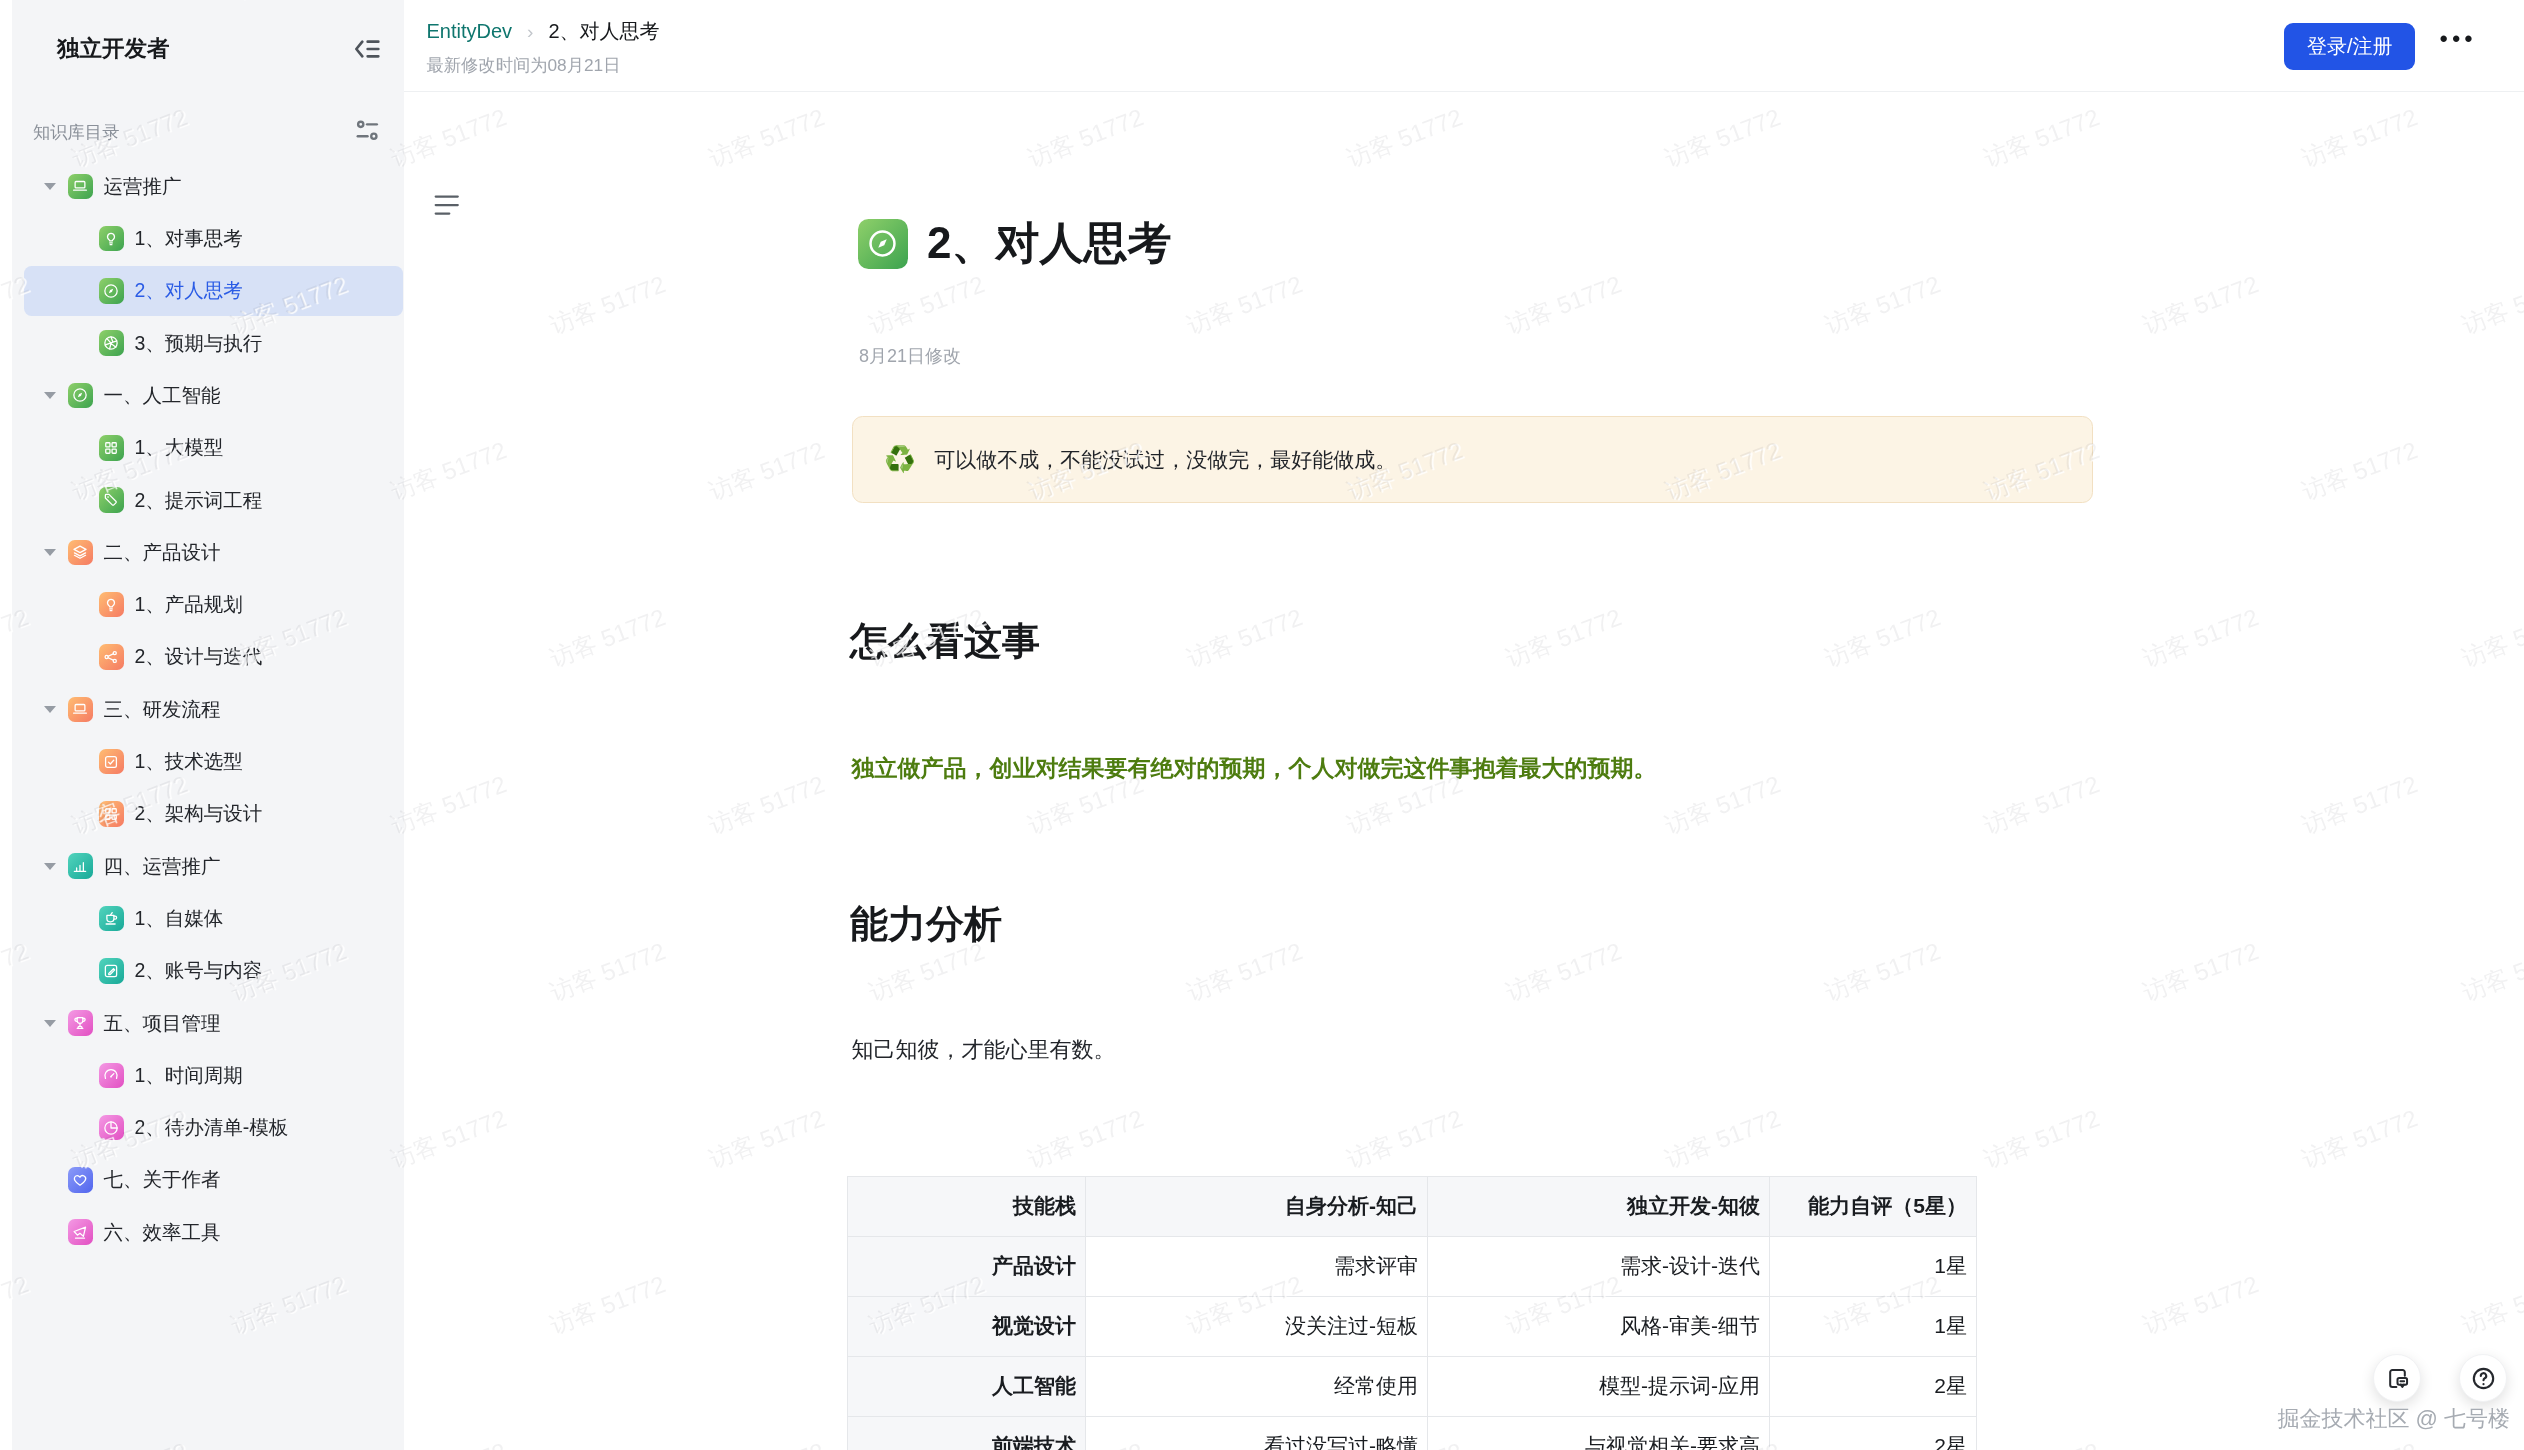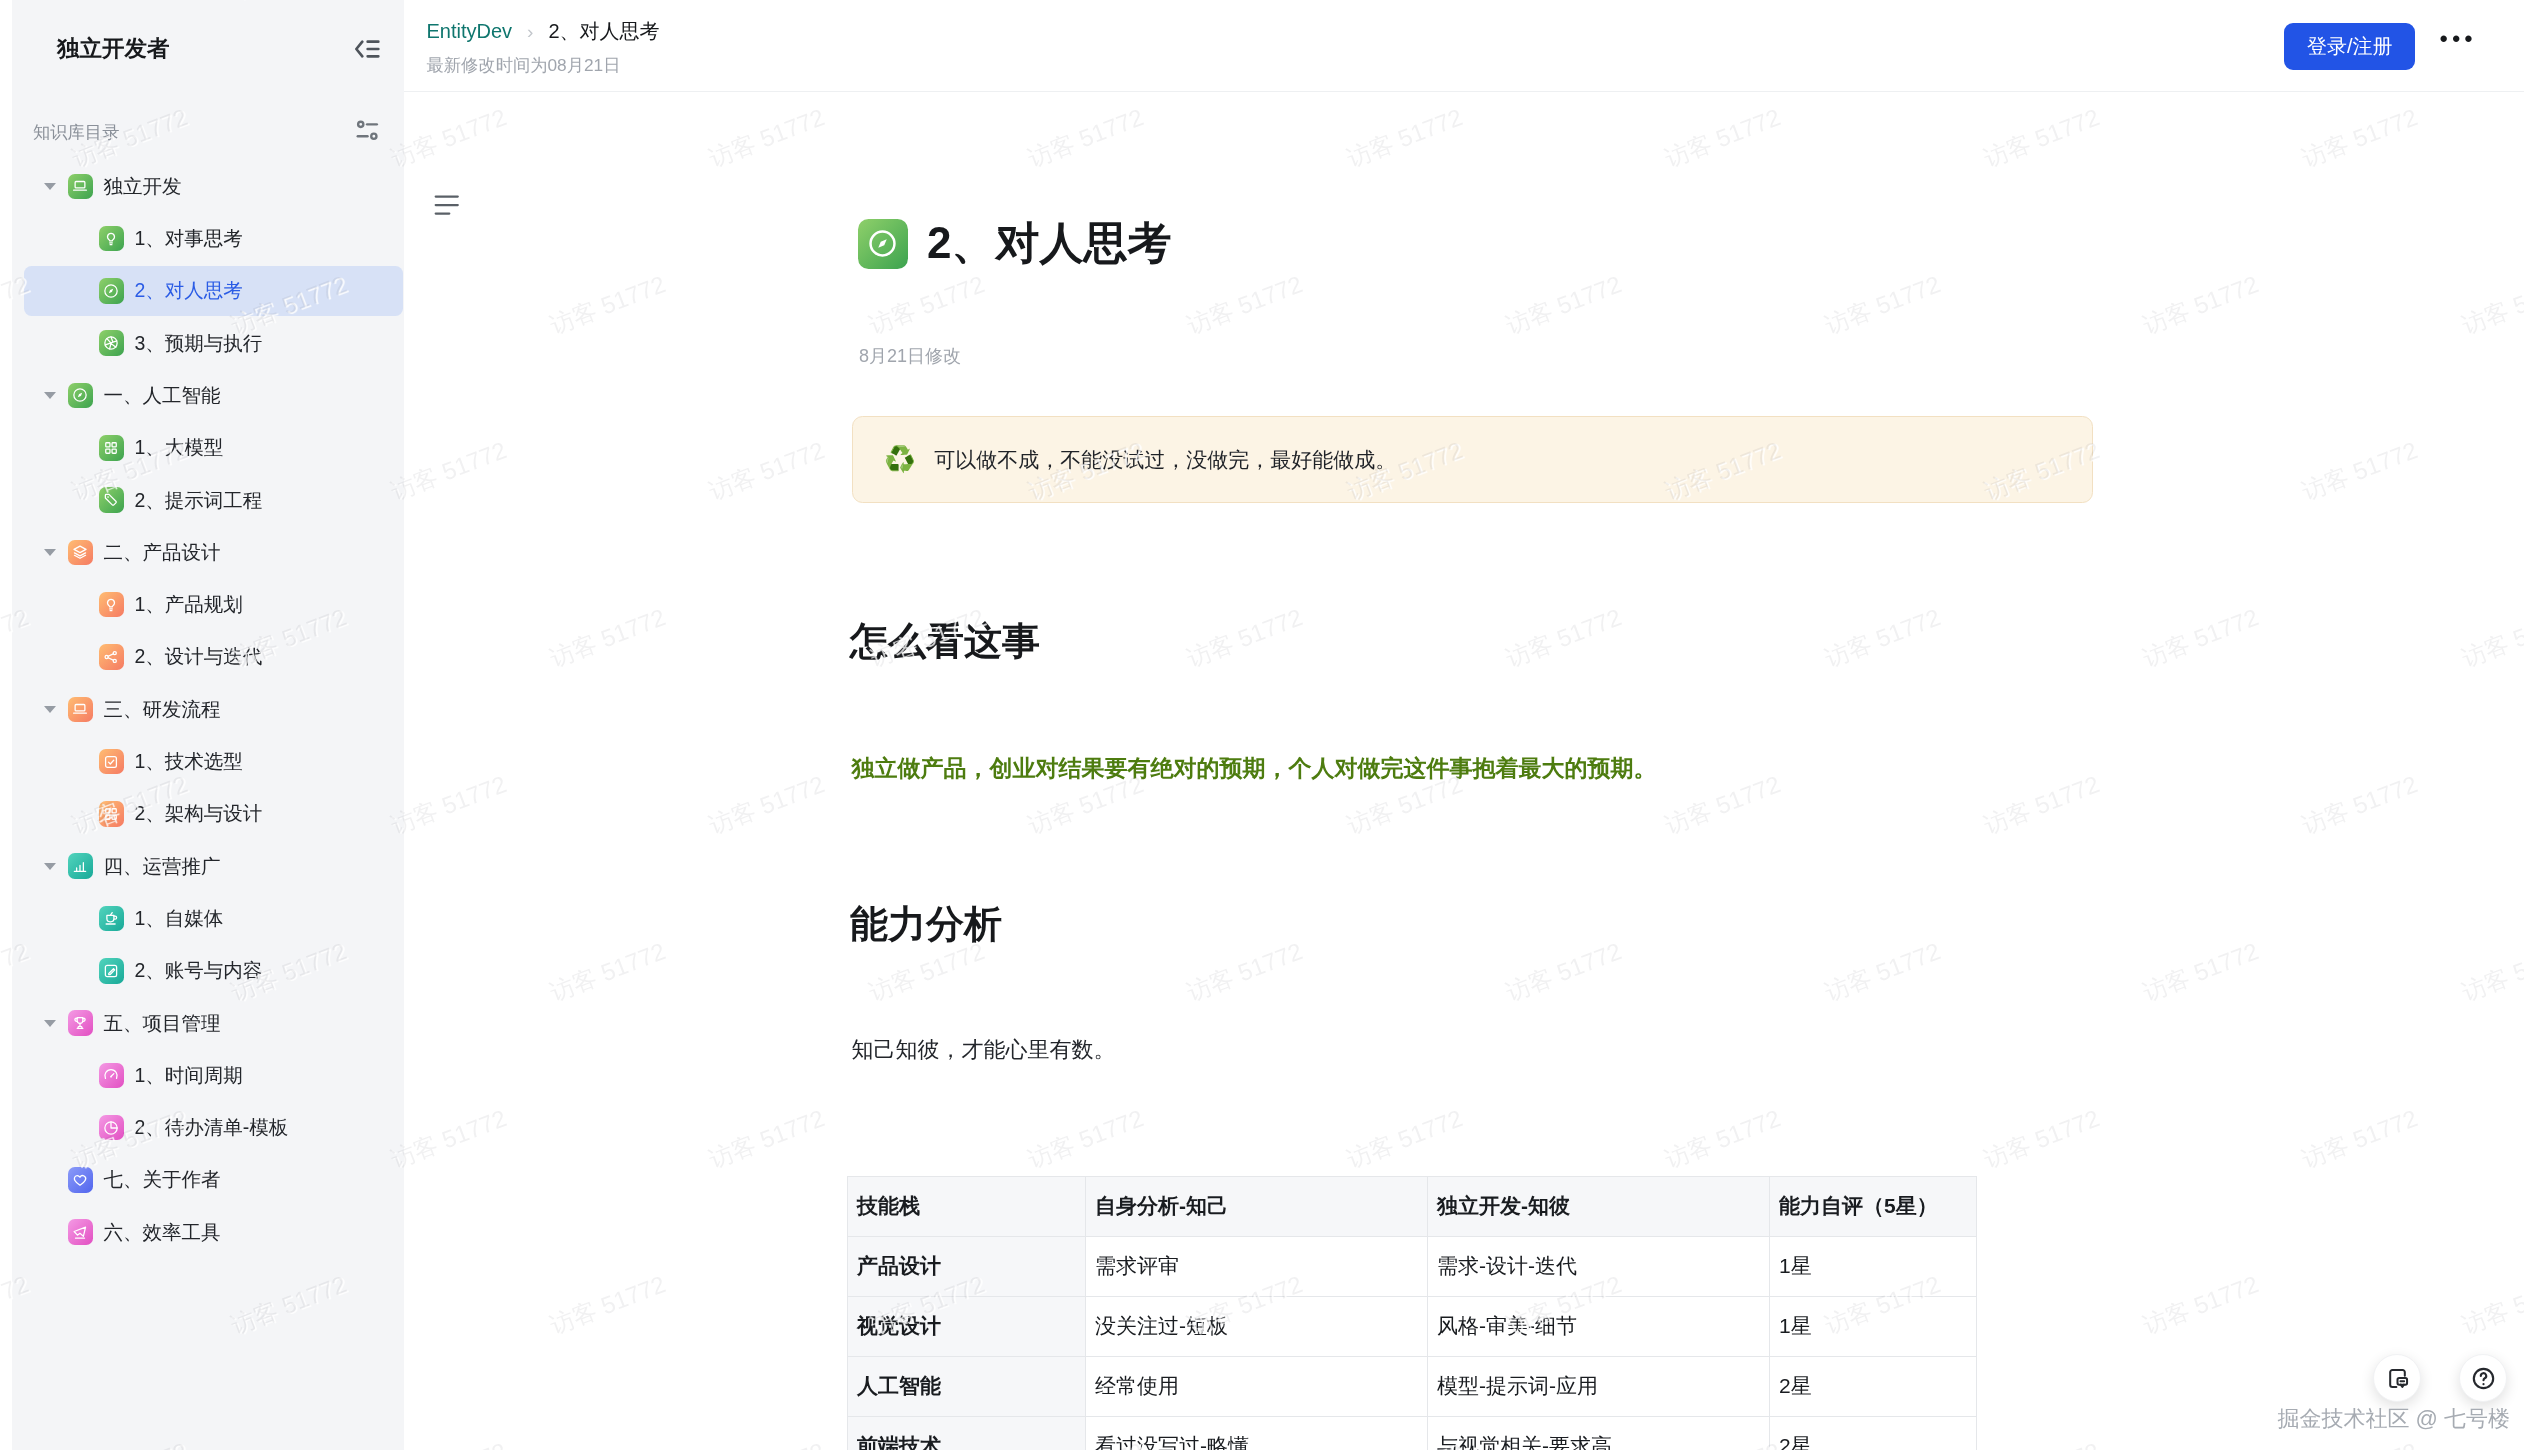--- a/index.html
+++ b/index.html
@@ -52,21 +52,21 @@
   .doc-meta{margin:41px 0 0 12px;font-size:18px;color:#a0a5ad;}
   .callout{margin:48px 0 0 4.5px;width:1241px;background:#fcf4e5;border:1.5px solid #f2e0c2;border-radius:10.5px;padding:27px 32px;display:flex;align-items:center;gap:18px;font-size:21px;color:#1f2227;line-height:1.5;}
   .callout .emoji{font-size:25.5px;line-height:1;}
   h2.sec{font-size:38px;font-weight:700;color:#17191c;margin:113px 0 0 3px;}
   p.sec{font-size:22px;font-weight:400;color:#23262b;margin:83px 0 0 4.5px;line-height:1.5;}
   p.sec.bold{font-size:23px;font-weight:700;color:#4d7c0f;margin-top:84px;}
 
   table.skills{margin:110px 0 0 0;border-collapse:collapse;table-layout:fixed;width:1129px;}
   table.skills col.c1{width:238px;} table.skills col.c2{width:342px;}
   table.skills col.c3{width:342px;} table.skills col.c4{width:207px;}
-  table.skills th,table.skills td{border:1.5px solid #e5e7ea;height:60px;text-align:left;vertical-align:middle;font-size:21px;color:#191c20;padding:0 9px;}
+  table.skills th,table.skills td{border:1.5px solid #e5e7ea;height:60px;text-align:right;vertical-align:middle;font-size:21px;color:#191c20;padding:0 9px;}
   table.skills thead th{background:#f6f7f9;font-weight:700;}
   table.skills tbody td:first-child{background:#f6f7f9;font-weight:700;}
 
   
   .fab{position:absolute;width:48px;height:48px;border-radius:50%;background:#fff;border:0.8px solid #f1f2f4;box-shadow:0 4.5px 13.5px rgba(0,0,0,0.12);display:flex;align-items:center;justify-content:center;cursor:pointer;z-index:40;}
   .fab svg{width:27px;height:27px;}
   #fab-note{left:2373px;top:1354px;}
   #fab-help{left:2459px;top:1354px;}
   .credit{position:absolute;right:15px;bottom:16.5px;font-size:22px;color:#a6abb2;text-shadow:1.5px 1.5px 0 rgba(255,255,255,0.95);z-index:45;white-space:nowrap;}
 
@@ -100,21 +100,21 @@
         <div class="trow">
           <span class="arrowbox">
             <i class="tri"></i>
           </span>
           <span class="ticon g-green">
             <svg viewBox="0 0 24 24" fill="none" stroke="#fff" stroke-width="1.7" stroke-linecap="round" stroke-linejoin="round">
               <rect x="5.5" y="6" width="13" height="8.5" rx="1.2"></rect>
               <path d="M3.5 17.5h17"></path>
             </svg>
           </span>
-          <span class="tlabel">独立开发</span>
+          <span class="tlabel">运营推广</span>
         </div>
         <div class="trow">
           <span class="indent"></span>
           <span class="ticon g-green">
             <svg viewBox="0 0 24 24" fill="none" stroke="#fff" stroke-width="1.7" stroke-linecap="round" stroke-linejoin="round">
               <path d="M12 4.5a4.6 4.6 0 0 1 2.6 8.4c-.5.4-.8.9-.9 1.6h-3.4c-.1-.7-.4-1.2-.9-1.6A4.6 4.6 0 0 1 12 4.5z"></path>
               <path d="M10.3 17.2h3.4"></path>
               <path d="M10.8 19.6h2.4"></path>
             </svg>
           </span>

